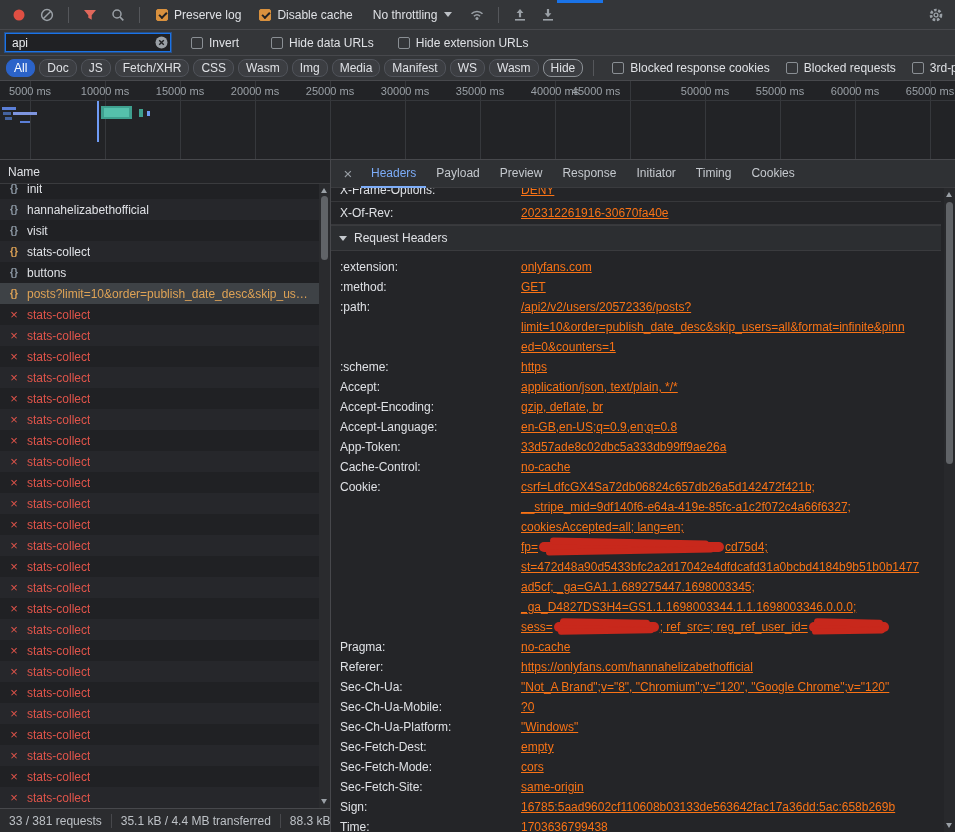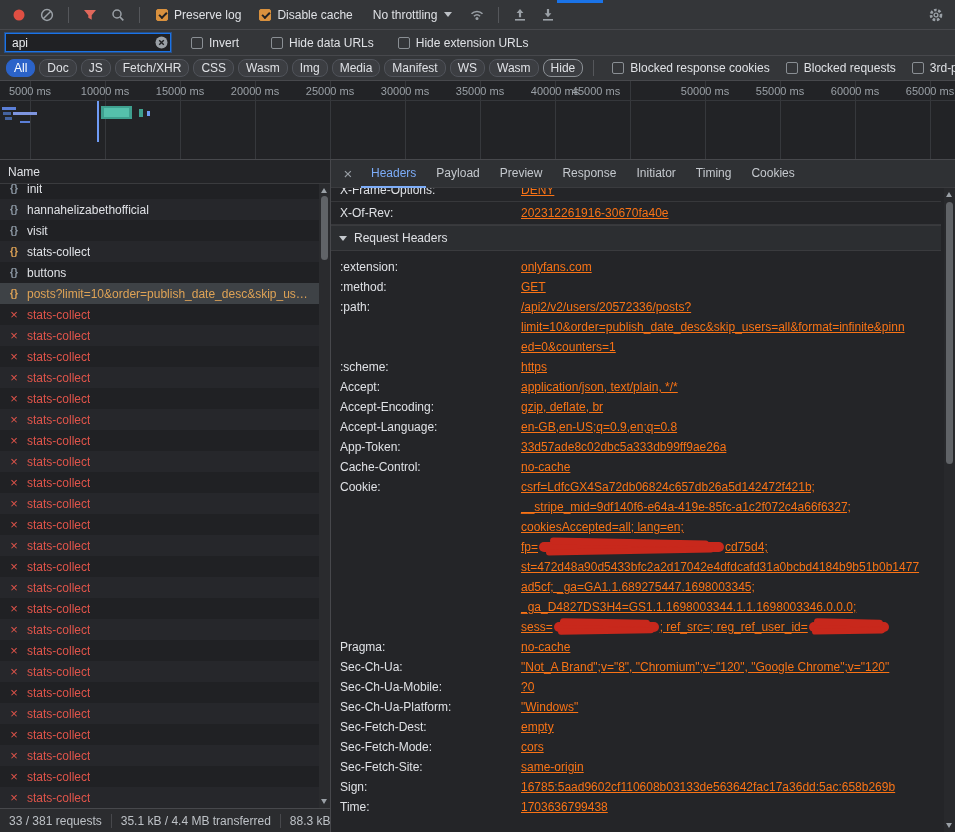--- a/index.html
+++ b/index.html
@@ -469,20 +469,24 @@
             </div>
             <div class="hrow">
               <div class="hname">Cookie:</div>
               <div class="hval"><div class="vline"><span>csrf=LdfcGX4Sa72db06824c657db26a5d142472f421b;</span></div><div class="vline"><span>__stripe_mid=9df140f6-e64a-419e-85fc-a1c2f072c4a66f6327;</span></div><div class="vline"><span>cookiesAccepted=all; lang=en;</span></div><div class="vline"><span>fp=</span><span class="redact" style="width: 185px;"></span><span>cd75d4;</span></div><div class="vline"><span>st=472d48a90d5433bfc2a2d17042e4dfdcafd31a0bcbd4184b9b51b0b1477</span></div><div class="vline"><span>ad5cf; _ga=GA1.1.689275447.1698003345;</span></div><div class="vline"><span>_ga_D4827DS3H4=GS1.1.1698003344.1.1.1698003346.0.0.0;</span></div><div class="vline"><span>sess=</span><span class="redact" style="width: 105px;"></span><span>; ref_src=; reg_ref_user_id=</span><span class="redact" style="width: 80px;"></span></div></div>
             </div>
             <div class="hrow">
               <div class="hname">Pragma:</div>
               <div class="hval">no-cache</div>
             </div>
             <div class="hrow">
+              <div class="hname">Referer:</div>
+              <div class="hval">https://onlyfans.com/hannahelizabethofficial</div>
+            </div>
+            <div class="hrow">
               <div class="hname">Sec-Ch-Ua:</div>
               <div class="hval">"Not_A Brand";v="8", "Chromium";v="120", "Google Chrome";v="120"</div>
             </div>
             <div class="hrow">
               <div class="hname">Sec-Ch-Ua-Mobile:</div>
               <div class="hval">?0</div>
             </div>
             <div class="hrow">
               <div class="hname">Sec-Ch-Ua-Platform:</div>
               <div class="hval">"Windows"</div>

